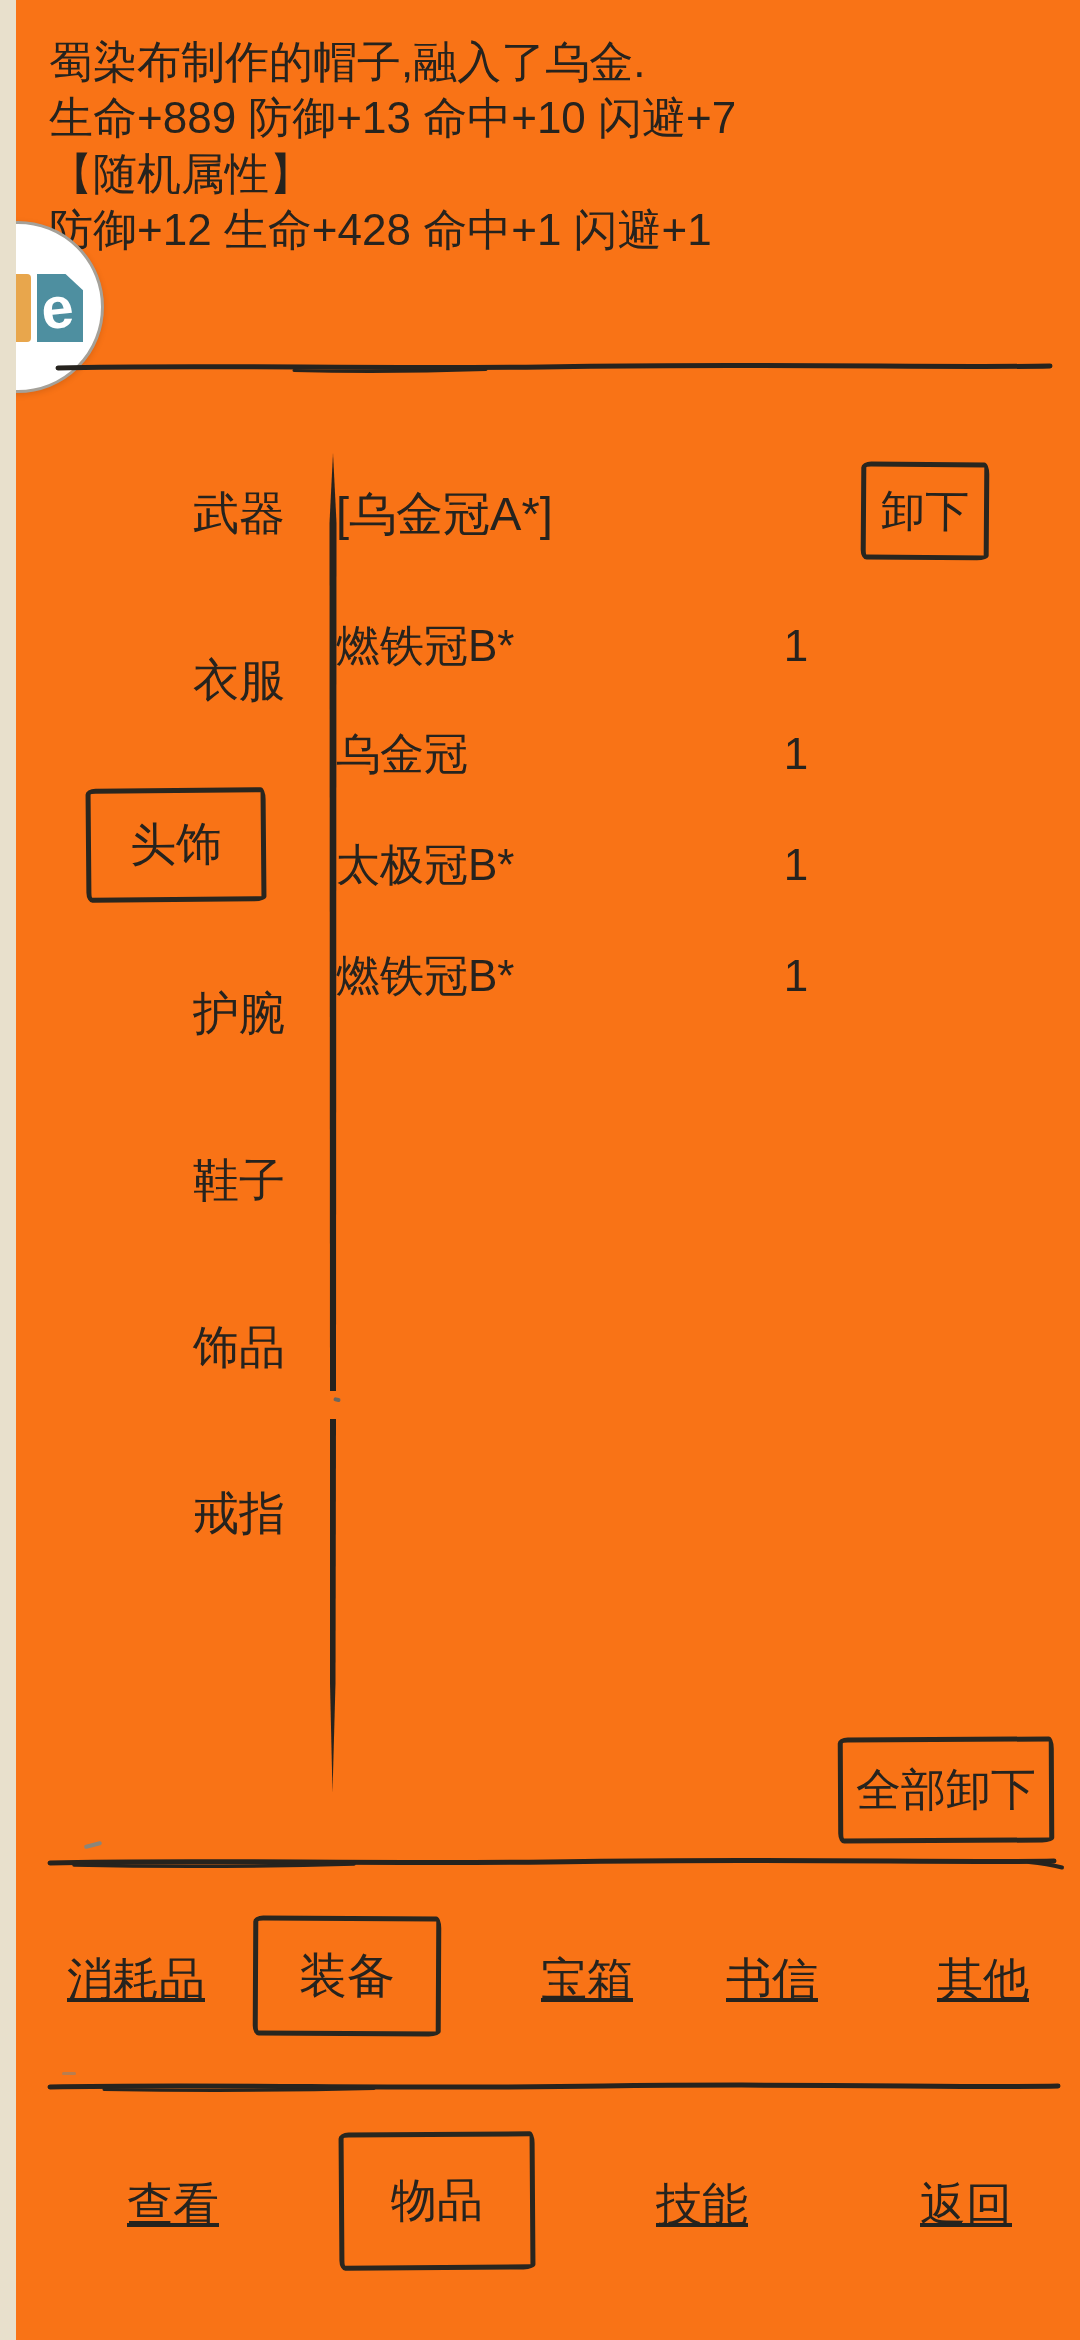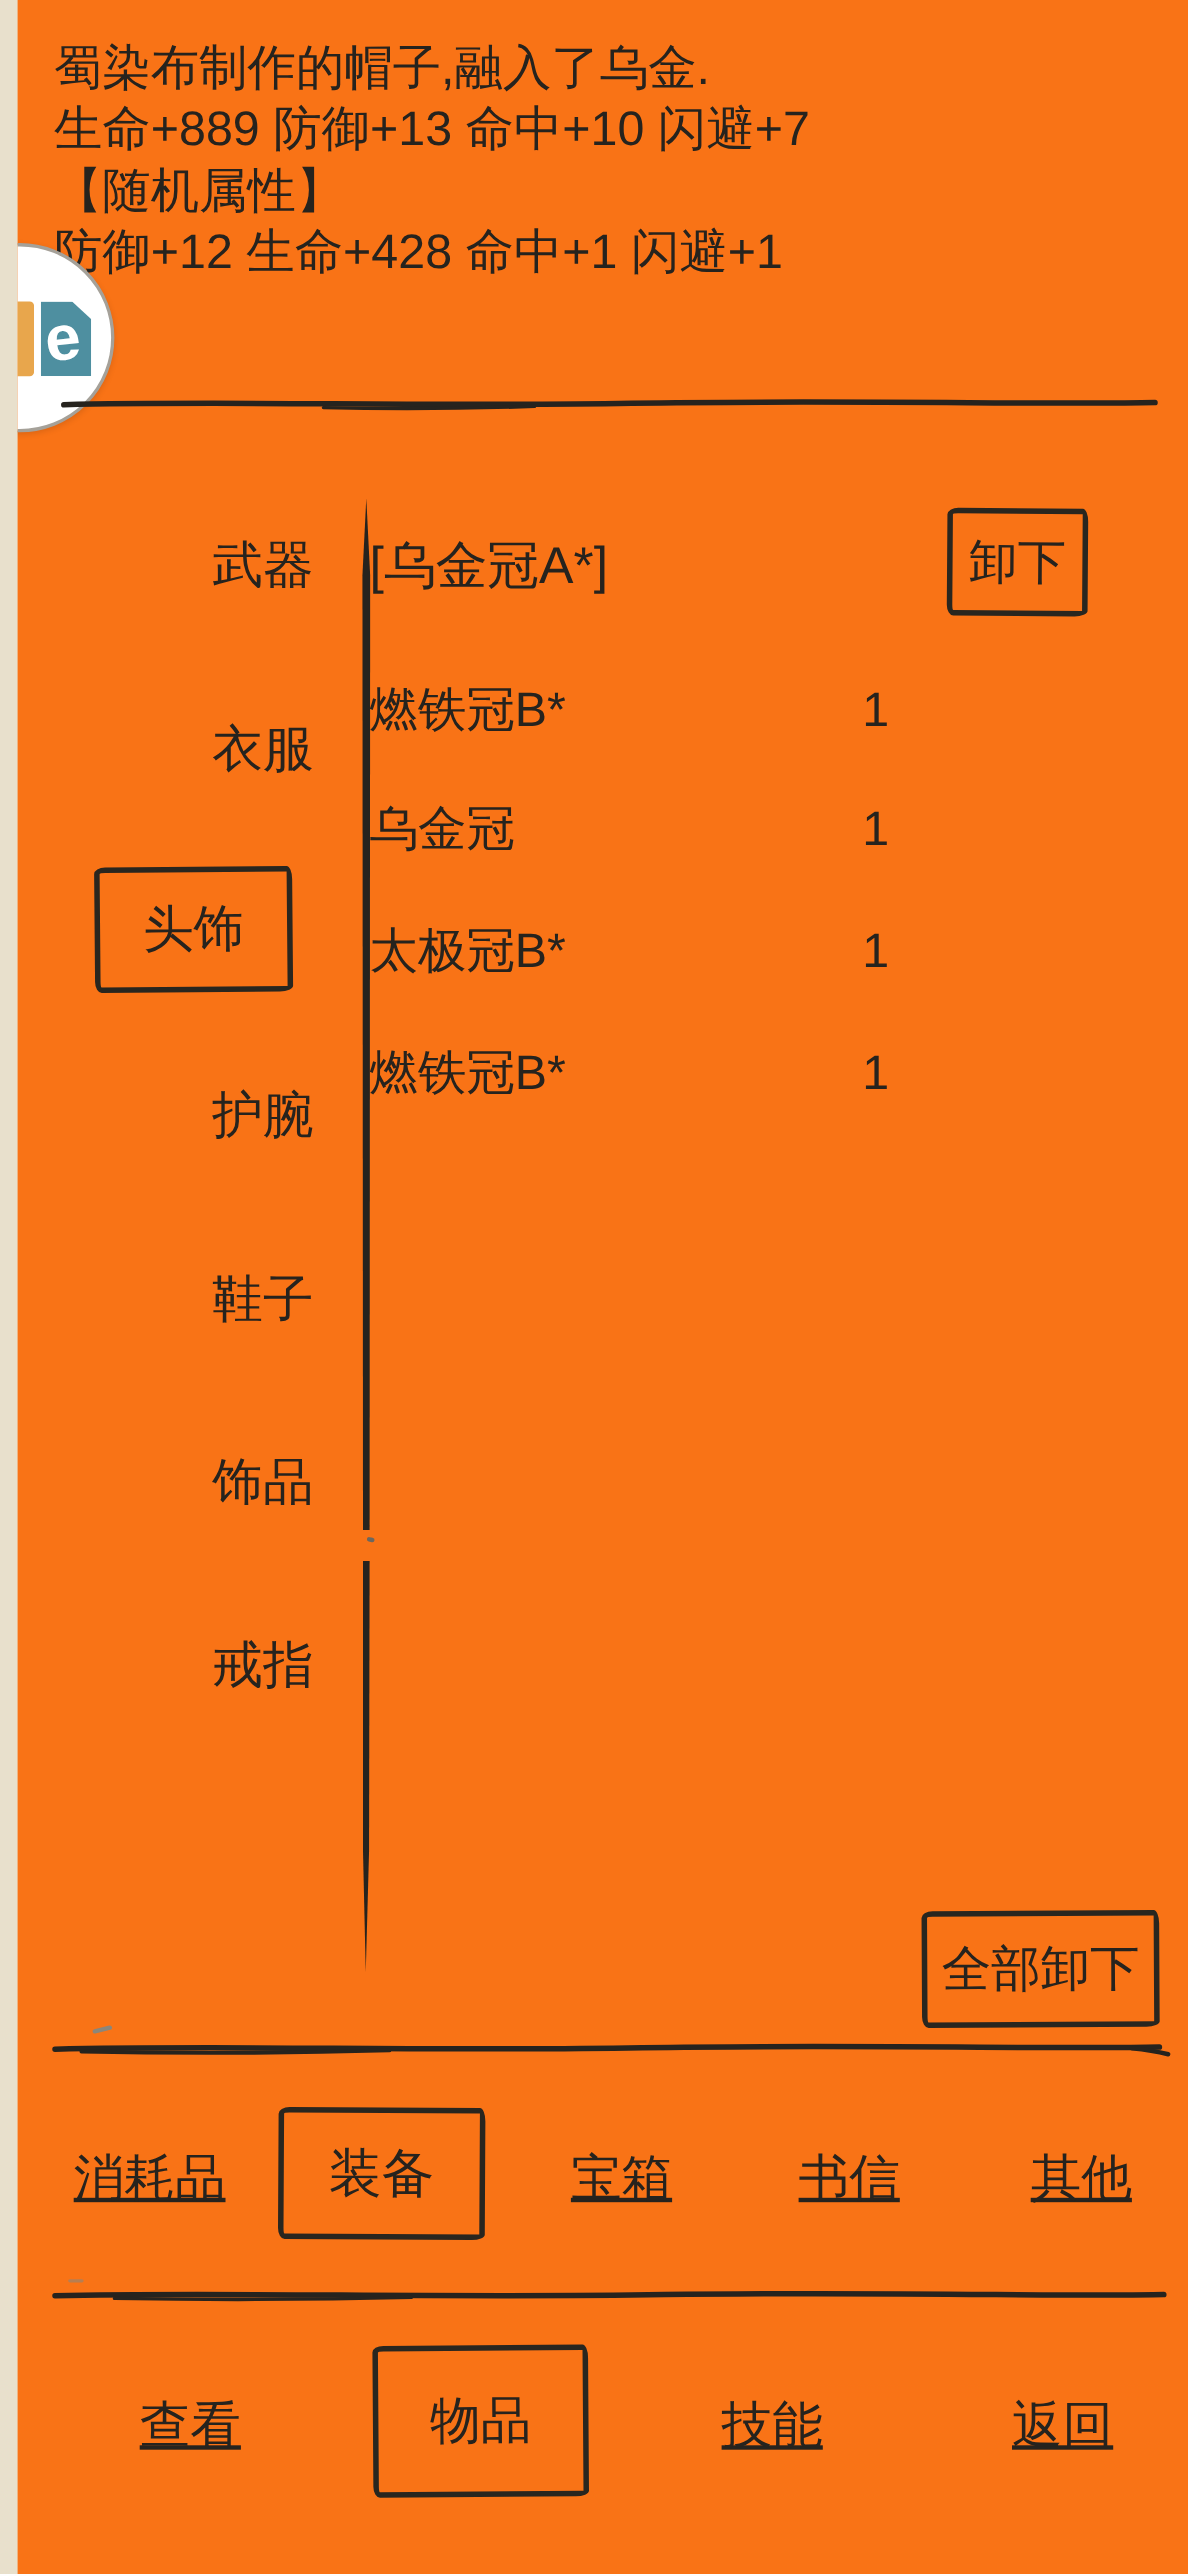--- a/index.html
+++ b/index.html
@@ -106,21 +106,21 @@
     <path class="ink" d="M30 11 C120 13, 220 12.5, 310 10" stroke-width="3.5"></path>
     <path class="ink" d="M985 8 C1000 9.5, 1012 12, 1018 13.5" stroke-width="4"></path>
   </svg>
   <div class="pen-mark" style="left:68px;top:1843px;width:18px;height:4px;transform:rotate(-14deg)"></div>
 
   <div>
     <div class="tab-item" style="left:5px;top:1950px">消耗品</div>
     <div class="hand-box" style="left:237px;top:1916px;width:188px;height:120px;font-size:48px;transform:rotate(0.3deg)">
       <span>装备</span>
     </div>
-    <div class="tab-item" style="left:434px;top:1950px">宝箱</div>
+    <div class="tab-item" style="left:456px;top:1950px">宝箱</div>
     <div class="tab-item" style="left:641px;top:1950px">书信</div>
     <div class="tab-item" style="left:852px;top:1950px">其他</div>
   </div>
 
   <svg class="abs" style="left:28px;top:2080px" width="1024" height="14" viewBox="0 0 1024 14">
     <path class="ink" d="M6 7 C170 3.5, 360 9.5, 560 6 C760 3, 930 8, 1014 6" stroke-width="5"></path>
     <path class="ink" d="M60 9.5 C150 11, 250 10.5, 330 8.5" stroke-width="3"></path>
   </svg>
   <div class="pen-mark" style="left:46px;top:2072px;width:14px;height:3px;opacity:.6"></div>
 

